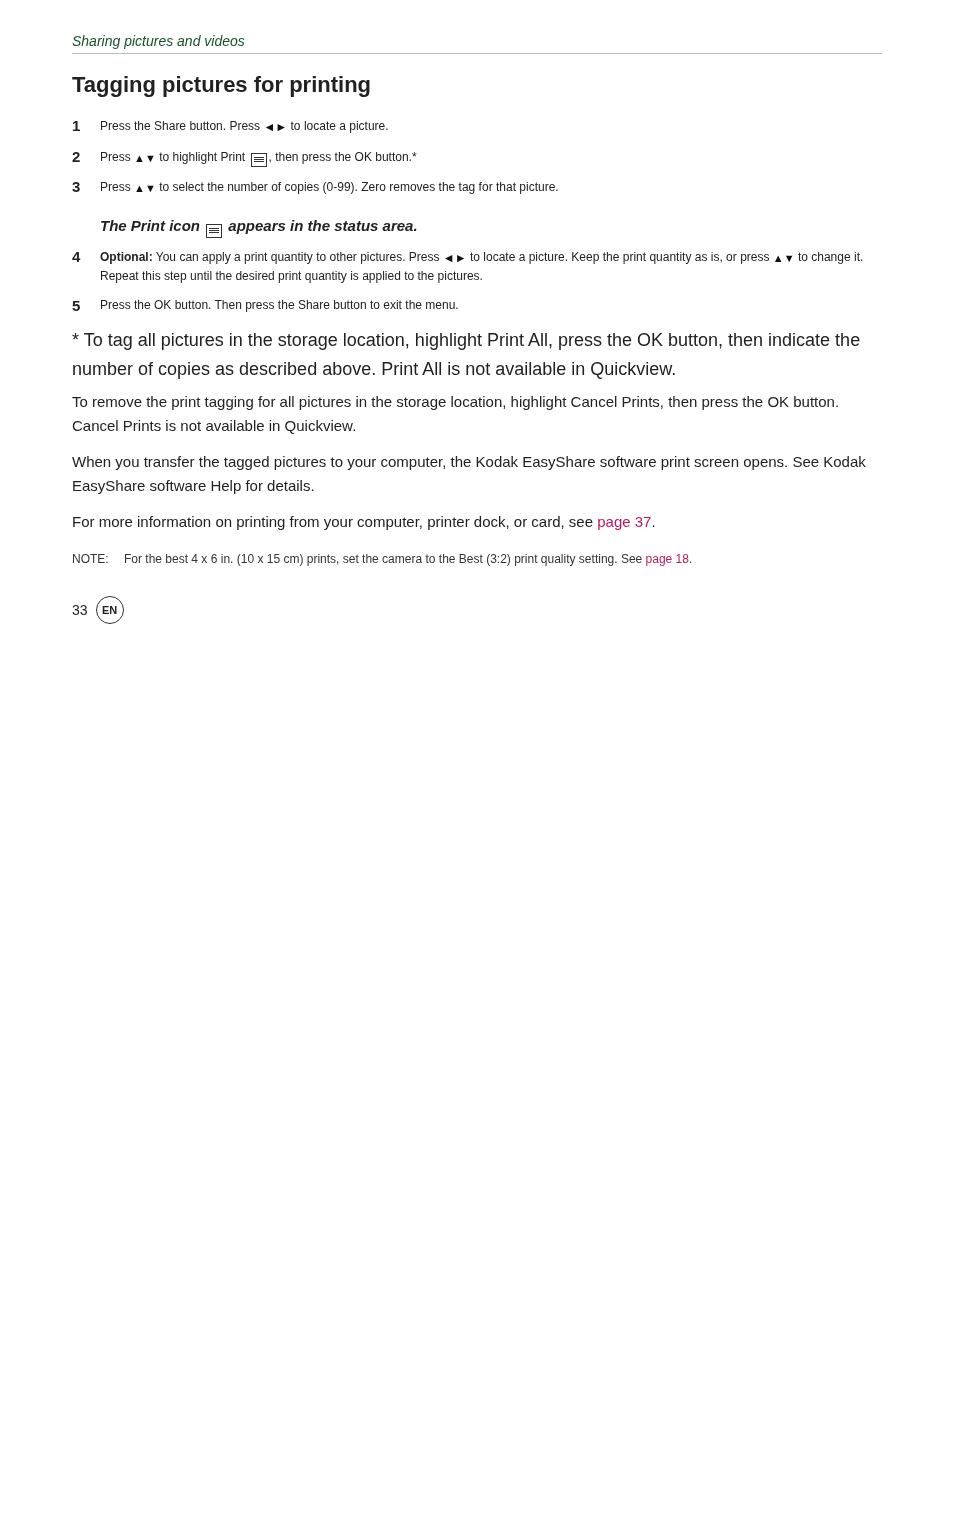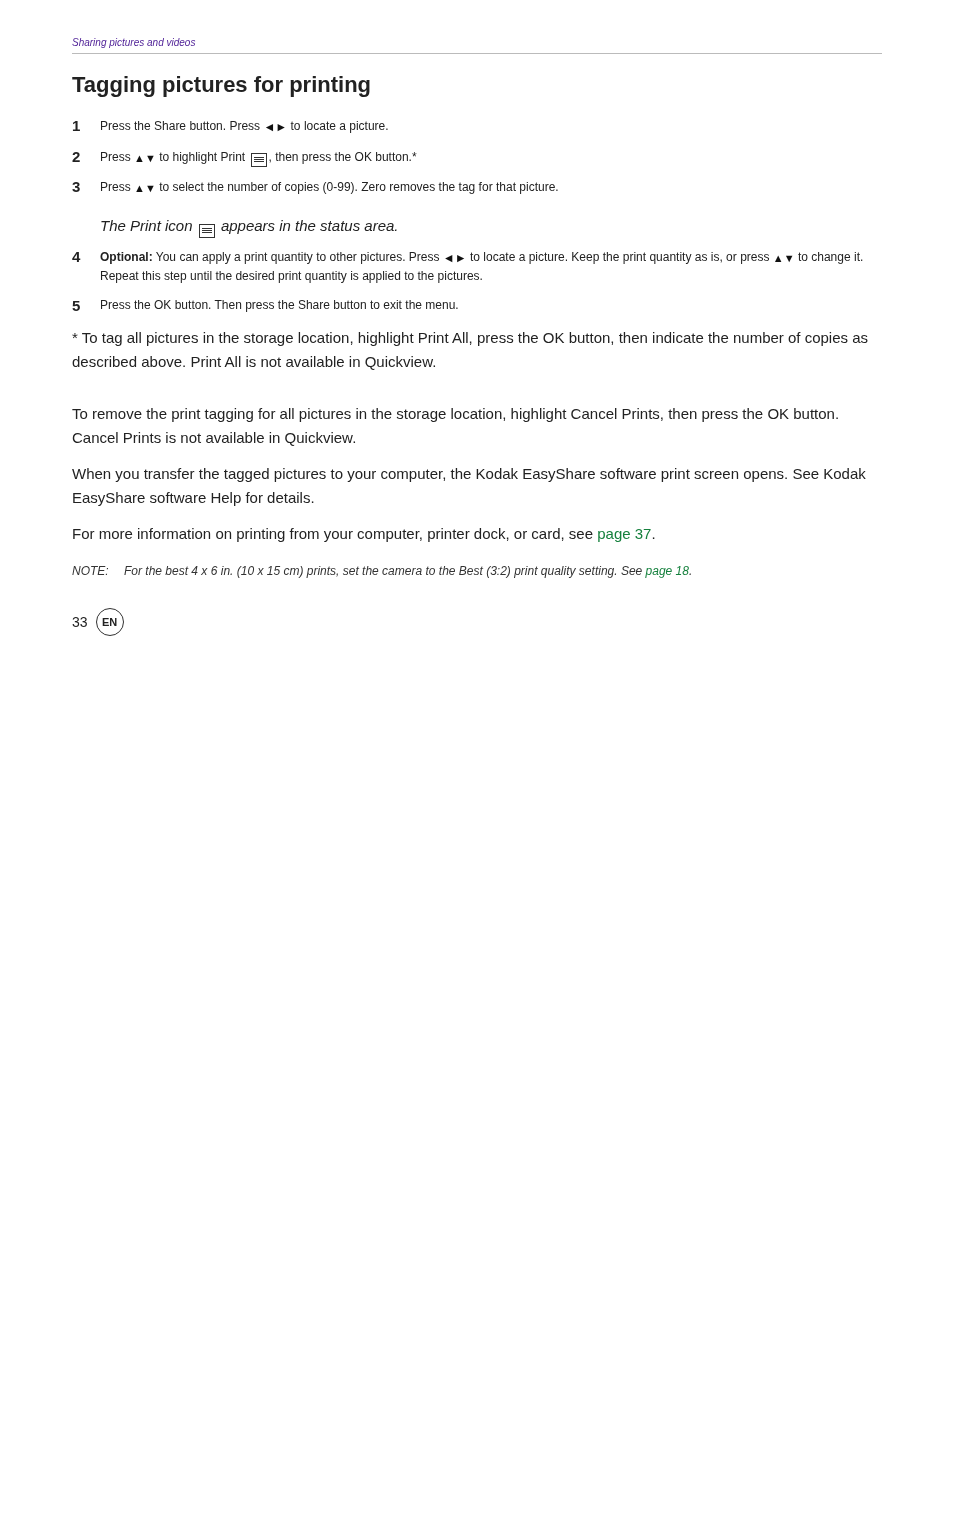--- a/index.html
+++ b/index.html
@@ -16,22 +16,22 @@
       padding: 32px 72px 80px 72px;
       position: relative;
     }
     .header-line {
       border-bottom: 1px solid #bbb;
       margin-bottom: 18px;
       padding-bottom: 4px;
     }
     .header-italic {
       font-style: italic;
-      font-size: 10px;
-      color: #4c1d95;
+      font-size: 14px;
+      color: #14532d;
     }
     h1 {
       font-size: 22px;
       font-weight: bold;
       margin-bottom: 18px;
       margin-top: 6px;
       line-height: 1.2;
     }
     .step-row {
       display: flex;
@@ -93,37 +93,36 @@
       font-weight: bold;
       margin-top: 22px;
       margin-bottom: 10px;
     }
     .body-para {
       font-size: 15px;
       line-height: 1.6;
       margin-bottom: 12px;
     }
     .footnote-block {
-      font-size: 15px;
+      font-size: 18px;
       line-height: 1.6;
       margin-top: 12px;
-      margin-bottom: 28px;
+      margin-bottom: 6px;
     }
     .link {
-      color: #15803d;
+      color: #be185d;
       text-decoration: none;
     }
     .note-block {
       display: flex;
       align-items: flex-end;
       margin-top: 16px;
       font-size: 12px;
       line-height: 1.5;
       color: #333;
-      font-style: italic;
     }
     .note-label {
       font-size: 12px;
       font-weight: normal;
       min-width: 52px;
       padding-top: 0;
     }
     .note-text {
       font-size: 12px;
       flex: 1;
@@ -186,21 +185,21 @@
 
   <div class="step-row">
     <span class="step-num">3</span>
     <span class="step-content">
       <span>Press </span><span class="arrow-icon">
           <span class="ud-arrow"></span>
         </span><span> to select the number of copies (0-99). Zero removes the tag for that picture.</span>
     </span>
   </div>
 
-  <div style="margin-left:28px; margin-bottom:10px; margin-top:17px;">
+  <div style="margin-left:28px; margin-bottom:10px; margin-top:17px;font-weight:bold;">
     <span style="font-style:italic; font-size:15px; line-height:1.55;">The Print icon <span class="print-icon" style="top:4px;"></span> appears in the status area.</span>
   </div>
 
   <div class="step-row">
     <span class="step-num">4</span>
     <span class="step-content">
       <span class="optional-bold">Optional:</span>
       <span>You can apply a print quantity to other pictures. Press </span><span class="arrow-icon">
           <span class="lr-arrow"></span>
         </span><span> to locate a picture. Keep the print quantity as is, or press </span><span class="arrow-icon">

